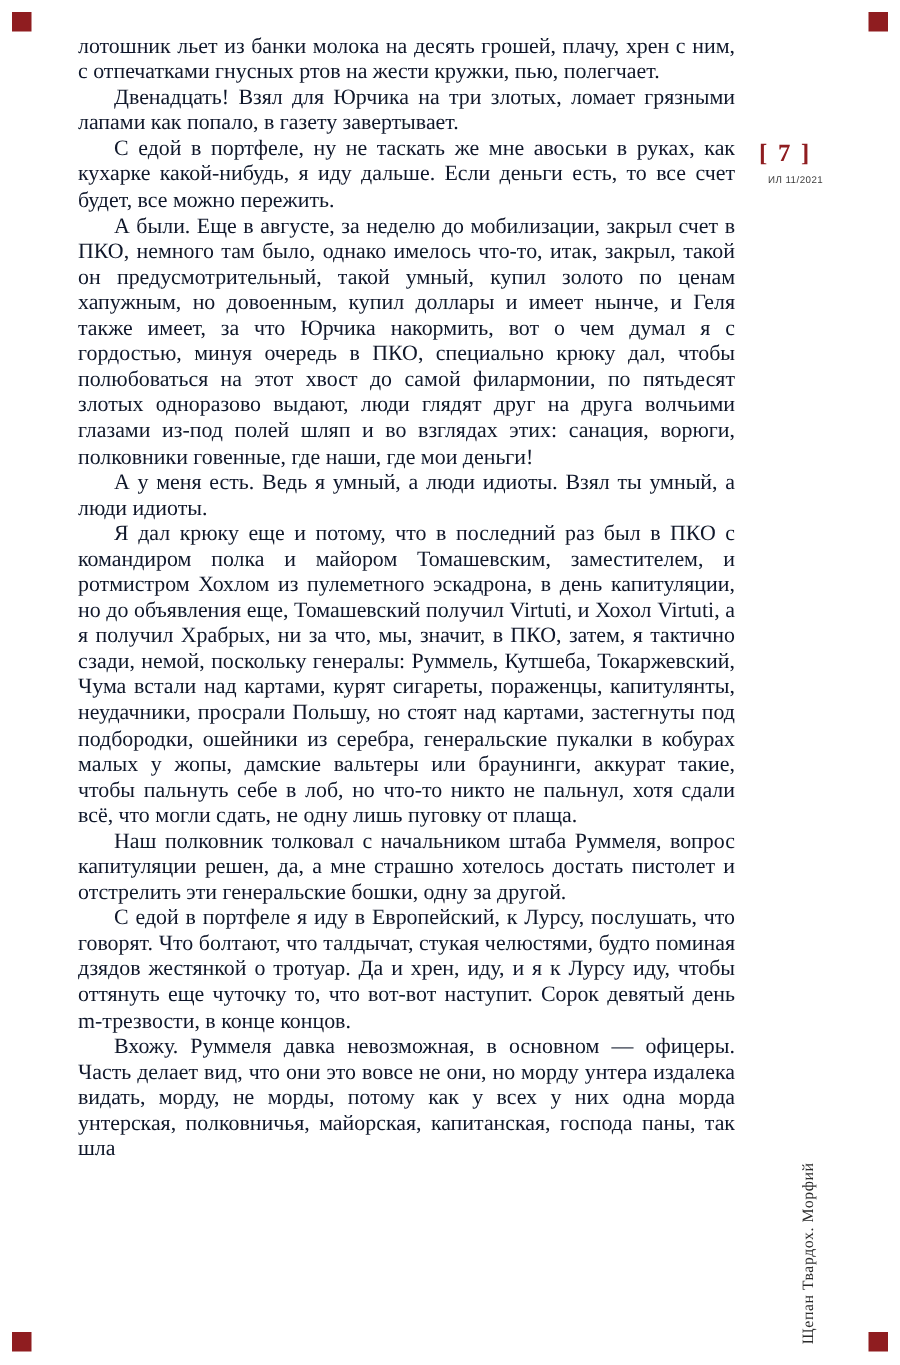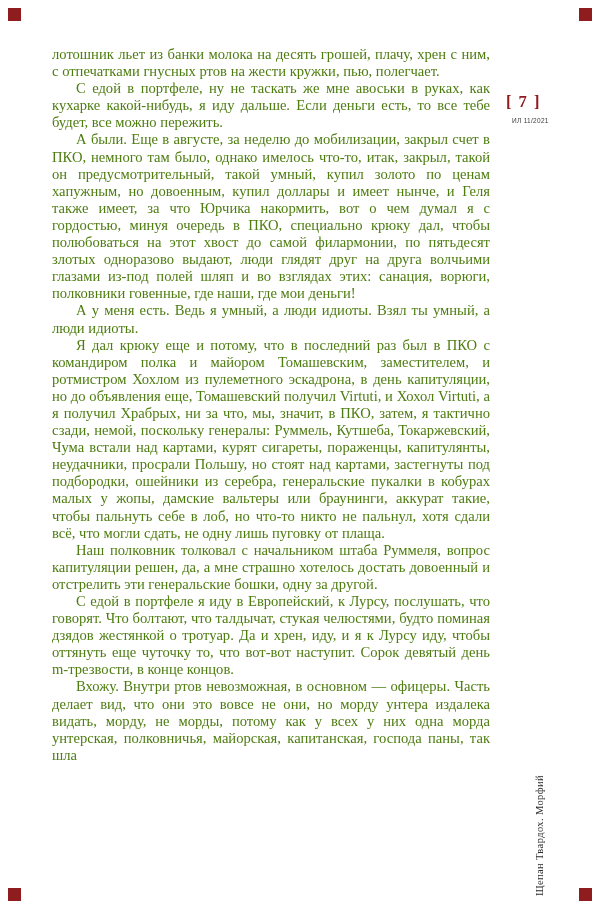--- a/index.html
+++ b/index.html
@@ -22,23 +22,23 @@
     background: #8f1d20;
   }
   .crop-tl { left: 8px;  top: 8px; }
   .crop-tr { right: 8px; top: 8px; }
   .crop-bl { left: 8px;  bottom: 9px; }
   .crop-br { right: 8px; bottom: 9px; }
 
   .text-block {
     position: absolute;
     left: 52px;
-    top: 46px;
+    top: 23px;
     width: 438px;
-    color: #4d7c0f;
+    color: #0f172a;
     font-size: 14.6px;
     line-height: 17.1px;
     text-align: justify;
   }
   .text-block p {
     margin: 0;
     text-indent: 24px;
   }
   .text-block p.first {
     text-indent: 0;
@@ -87,22 +87,23 @@
   <div class="crop-mark crop-tr"></div>
   <div class="crop-mark crop-bl"></div>
   <div class="crop-mark crop-br"></div>
 
   <div class="page-number">[ 7 ]</div>
   <div class="edition-label">ИЛ 11/2021</div>
   <div class="running-title">Щепан Твардох. Морфий</div>
 
   <main class="text-block">
     <p class="first">лотошник льет из банки молока на десять грошей, плачу, хрен с ним, с отпечатками гнусных ртов на жести кружки, пью, полегчает.</p>
-    <p>С едой в портфеле, ну не таскать же мне авоськи в руках, как кухарке какой-нибудь, я иду дальше. Если деньги есть, то все тебе будет, все можно пережить.</p>
+    <p>Двенадцать! Взял для Юрчика на три злотых, ломает грязными лапами как попало, в газету завертывает.</p>
+    <p>С едой в портфеле, ну не таскать же мне авоськи в руках, как кухарке какой-нибудь, я иду дальше. Если деньги есть, то все счет будет, все можно пережить.</p>
     <p>А были. Еще в августе, за неделю до мобилизации, закрыл счет в ПКО, немного там было, однако имелось что-то, итак, закрыл, такой он предусмотрительный, такой умный, купил золото по ценам хапужным, но довоенным, купил доллары и имеет нынче, и Геля также имеет, за что Юрчика накормить, вот о чем думал я с гордостью, минуя очередь в ПКО, специально крюку дал, чтобы полюбоваться на этот хвост до самой филармонии, по пятьдесят злотых одноразово выдают, люди глядят друг на друга волчьими глазами из-под полей шляп и во взглядах этих: санация, ворюги, полковники говенные, где наши, где мои деньги!</p>
     <p>А у меня есть. Ведь я умный, а люди идиоты. Взял ты умный, а люди идиоты.</p>
     <p>Я дал крюку еще и потому, что в последний раз был в ПКО с командиром полка и майором Томашевским, заместителем, и ротмистром Хохлом из пулеметного эскадрона, в день капитуляции, но до объявления еще, Томашевский получил Virtuti, и Хохол Virtuti, а я получил Храбрых, ни за что, мы, значит, в ПКО, затем, я тактично сзади, немой, поскольку генералы: Руммель, Кутшеба, Токаржевский, Чума встали над картами, курят сигареты, пораженцы, капитулянты, неудачники, просрали Польшу, но стоят над картами, застегнуты под подбородки, ошейники из серебра, генеральские пукалки в кобурах малых у жопы, дамские вальтеры или браунинги, аккурат такие, чтобы пальнуть себе в лоб, но что-то никто не пальнул, хотя сдали всё, что могли сдать, не одну лишь пуговку от плаща.</p>
-    <p>Наш полковник толковал с начальником штаба Руммеля, вопрос капитуляции решен, да, а мне страшно хотелось достать довоенный и отстрелить эти генеральские бошки, одну за другой.</p>
+    <p>Наш полковник толковал с начальником штаба Руммеля, вопрос капитуляции решен, да, а мне страшно хотелось достать пистолет и отстрелить эти генеральские бошки, одну за другой.</p>
     <p>С едой в портфеле я иду в Европейский, к Лурсу, послушать, что говорят. Что болтают, что талдычат, стукая челюстями, будто поминая дзядов жестянкой о тротуар. Да и хрен, иду, и я к Лурсу иду, чтобы оттянуть еще чуточку то, что вот-вот наступит. Сорок девятый день m-трезвости, в конце концов.</p>
-    <p>Вхожу. Внутри ртов невозможная, в основном — офицеры. Часть делает вид, что они это вовсе не они, но морду унтера издалека видать, морду, не морды, потому как у всех у них одна морда унтерская, полковничья, майорская, капитанская, господа паны, так шла</p>
+    <p>Вхожу. Руммеля давка невозможная, в основном — офицеры. Часть делает вид, что они это вовсе не они, но морду унтера издалека видать, морду, не морды, потому как у всех у них одна морда унтерская, полковничья, майорская, капитанская, господа паны, так шла</p>
   </main>
 
 </div>
 
 </body></html>

